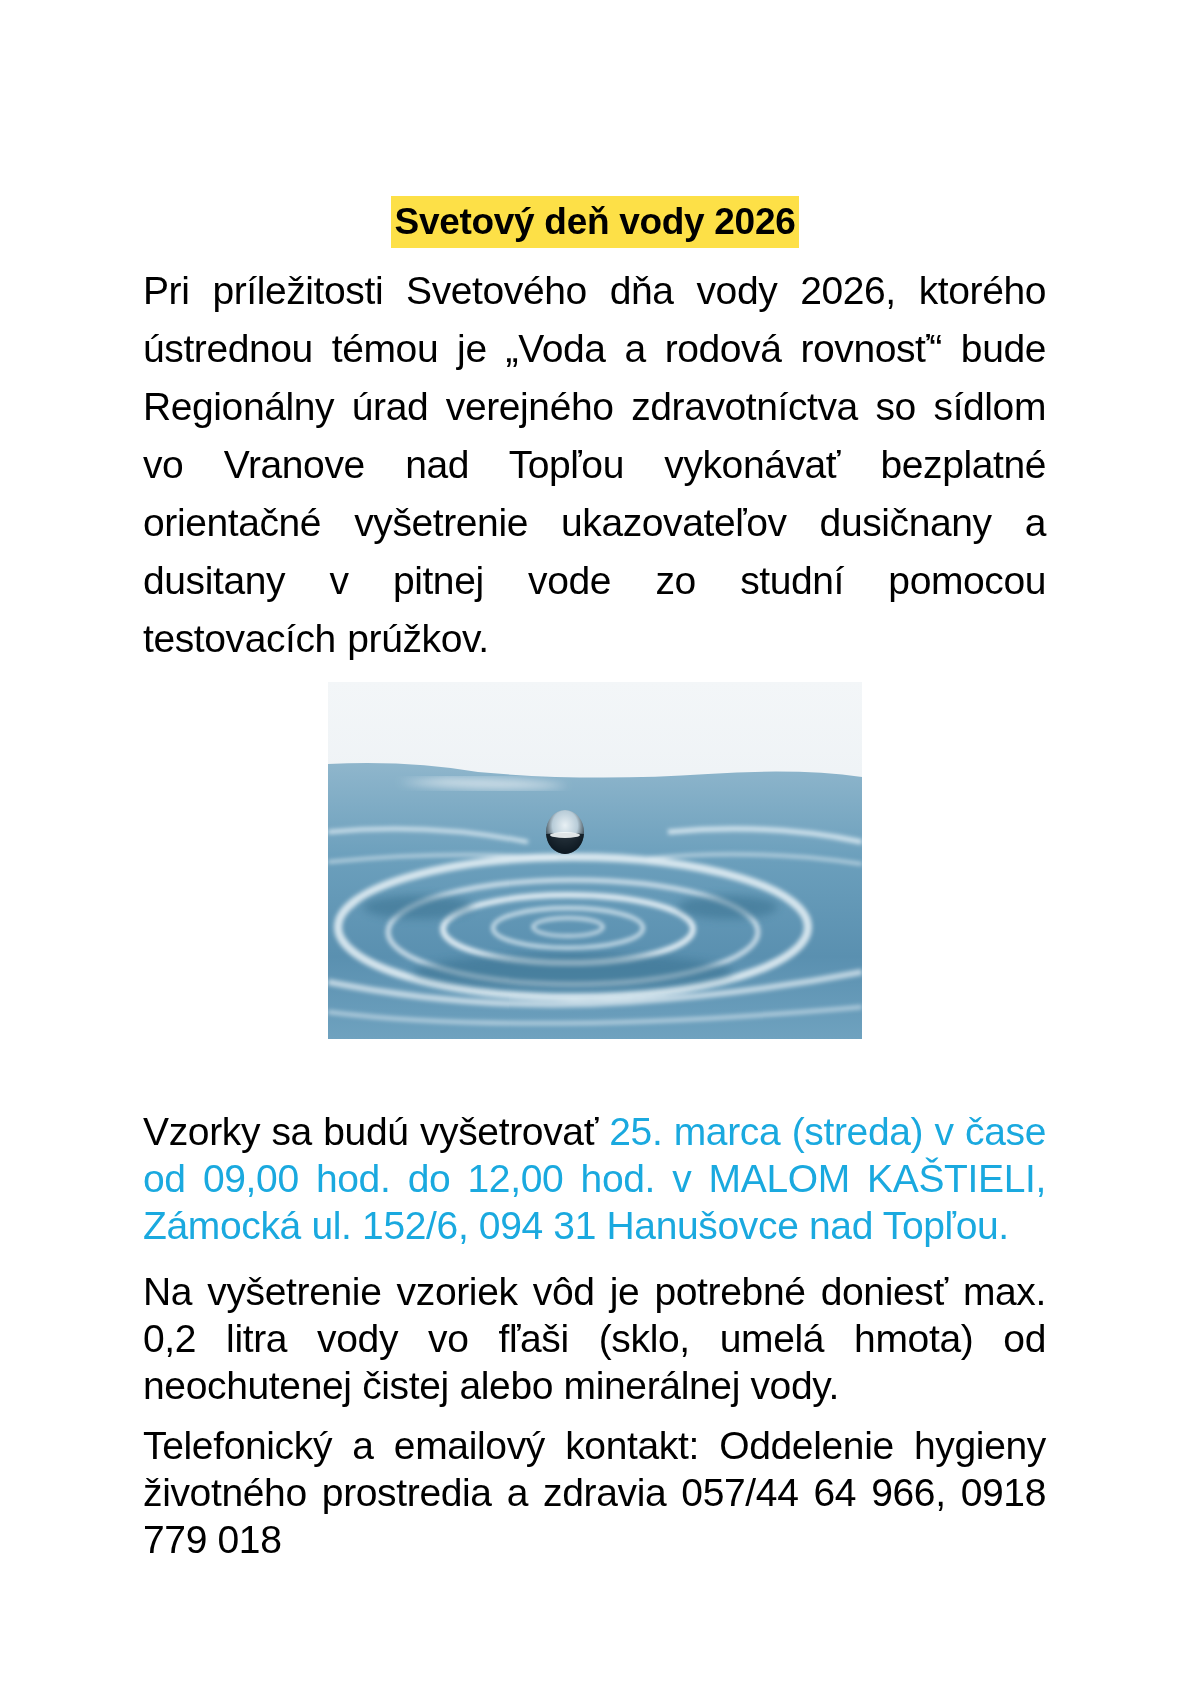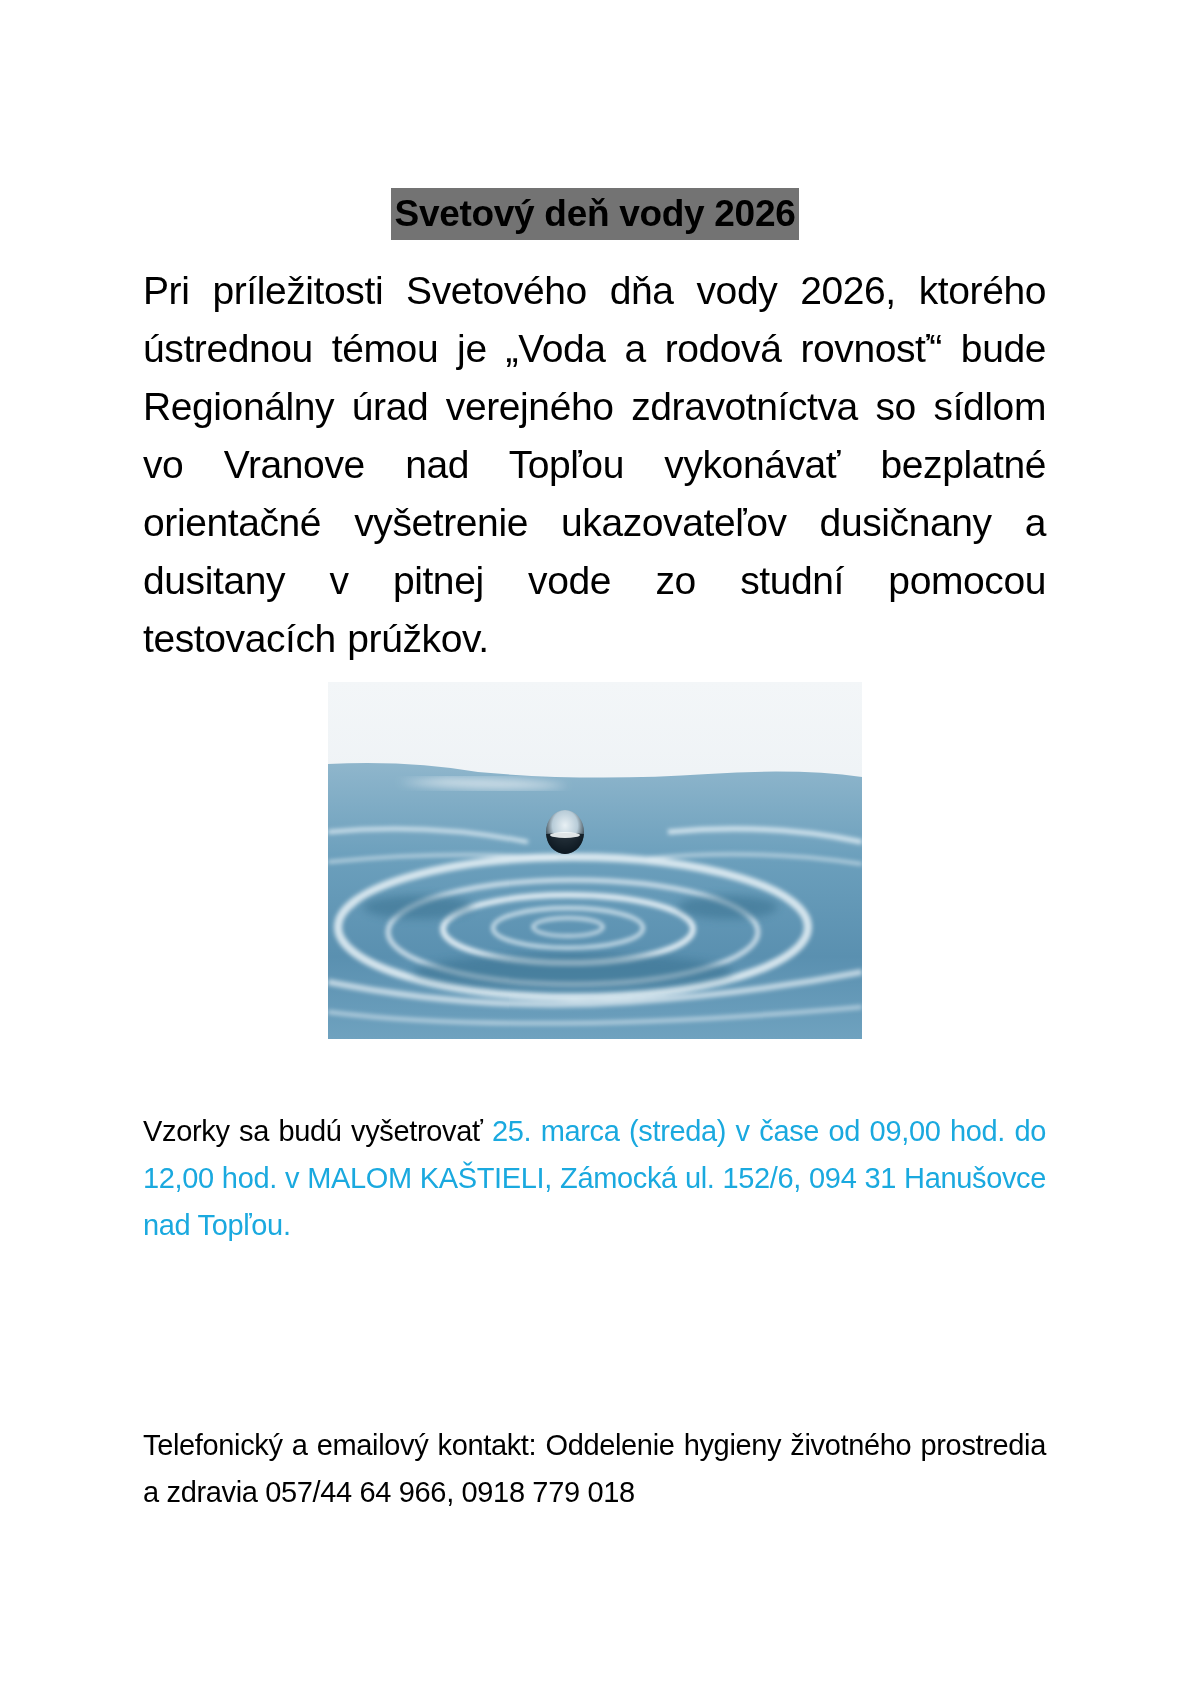--- a/index.html
+++ b/index.html
@@ -60,38 +60,38 @@
     }
     .image-box svg {
       display: block;
       width: 100%;
       height: 100%;
     }
     .para {
       position: absolute;
       left: 143px;
       width: 903px;
-      font-size: 29px;
+      font-size: 39px;
       line-height: 47px;
       text-align: justify;
       margin: 0;
       letter-spacing: -0.35px;
     }
     .p-schedule { top: 1108px; }
     .p-sample { top: 1268px; }
     .p-contact { top: 1422px; }
     .hl-blue { color: #1aa9df; }
   </style>
 </head>
 <body>
 
 <div class="page">
 
   <div class="title-wrap">
-    <h1 class="title" style="margin: 0px; background: #737373;">Svetový deň vody 2026</h1>
+    <h1 class="title" style="margin: 8px; background: #fde047;">Svetový deň vody 2026</h1>
   </div>
 
   <p class="intro">Pri príležitosti Svetového dňa vody 2026, ktorého ústrednou témou je „Voda a rodová rovnosť“ bude Regionálny úrad verejného zdravotníctva so sídlom vo Vranove nad Topľou vykonávať bezplatné orientačné vyšetrenie ukazovateľov dusičnany a dusitany v pitnej vode zo studní pomocou testovacích prúžkov.</p>
 
   <div class="image-box">
     <svg viewBox="0 0 534 357" preserveAspectRatio="none">
       <defs>
         <linearGradient id="sky" x1="0" y1="0" x2="0" y2="1">
           <stop offset="0" stop-color="#f3f6f8"></stop>
           <stop offset="1" stop-color="#e3ebf0"></stop>
@@ -136,16 +136,17 @@
         <ellipse cx="245" cy="290" rx="160" ry="18"></ellipse>
       </g>
       <ellipse cx="237" cy="150" rx="19" ry="22" fill="url(#drop)"></ellipse>
       <path d="M218 152 Q237 150 256 152 Q254 170 237 172 Q220 170 218 152 Z" fill="#0e1a22" opacity="0.9"></path>
       <ellipse cx="237" cy="153" rx="15" ry="3" fill="#f4f8fa" opacity="0.9"></ellipse>
     </svg>
   </div>
 
   <p class="para p-schedule"><span>Vzorky sa budú vyšetrovať </span><span class="hl-blue" style="color: rgb(26, 169, 223);">25. marca (streda) v čase od 09,00 hod. do 12,00 hod. v MALOM KAŠTIELI, Zámocká ul. 152/6, 094 31 Hanušovce nad Topľou.</span></p>
 
+  <p class="para p-sample">Na vyšetrenie vzoriek vôd je potrebné doniesť max. 0,2 litra vody vo fľaši (sklo, umelá hmota) od neochutenej čistej alebo minerálnej vody.</p>
 
   <p class="para p-contact">Telefonický a emailový kontakt: Oddelenie hygieny životného prostredia a zdravia 057/44 64 966, 0918 779 018</p>
 
 </div>
 
 </body></html>

